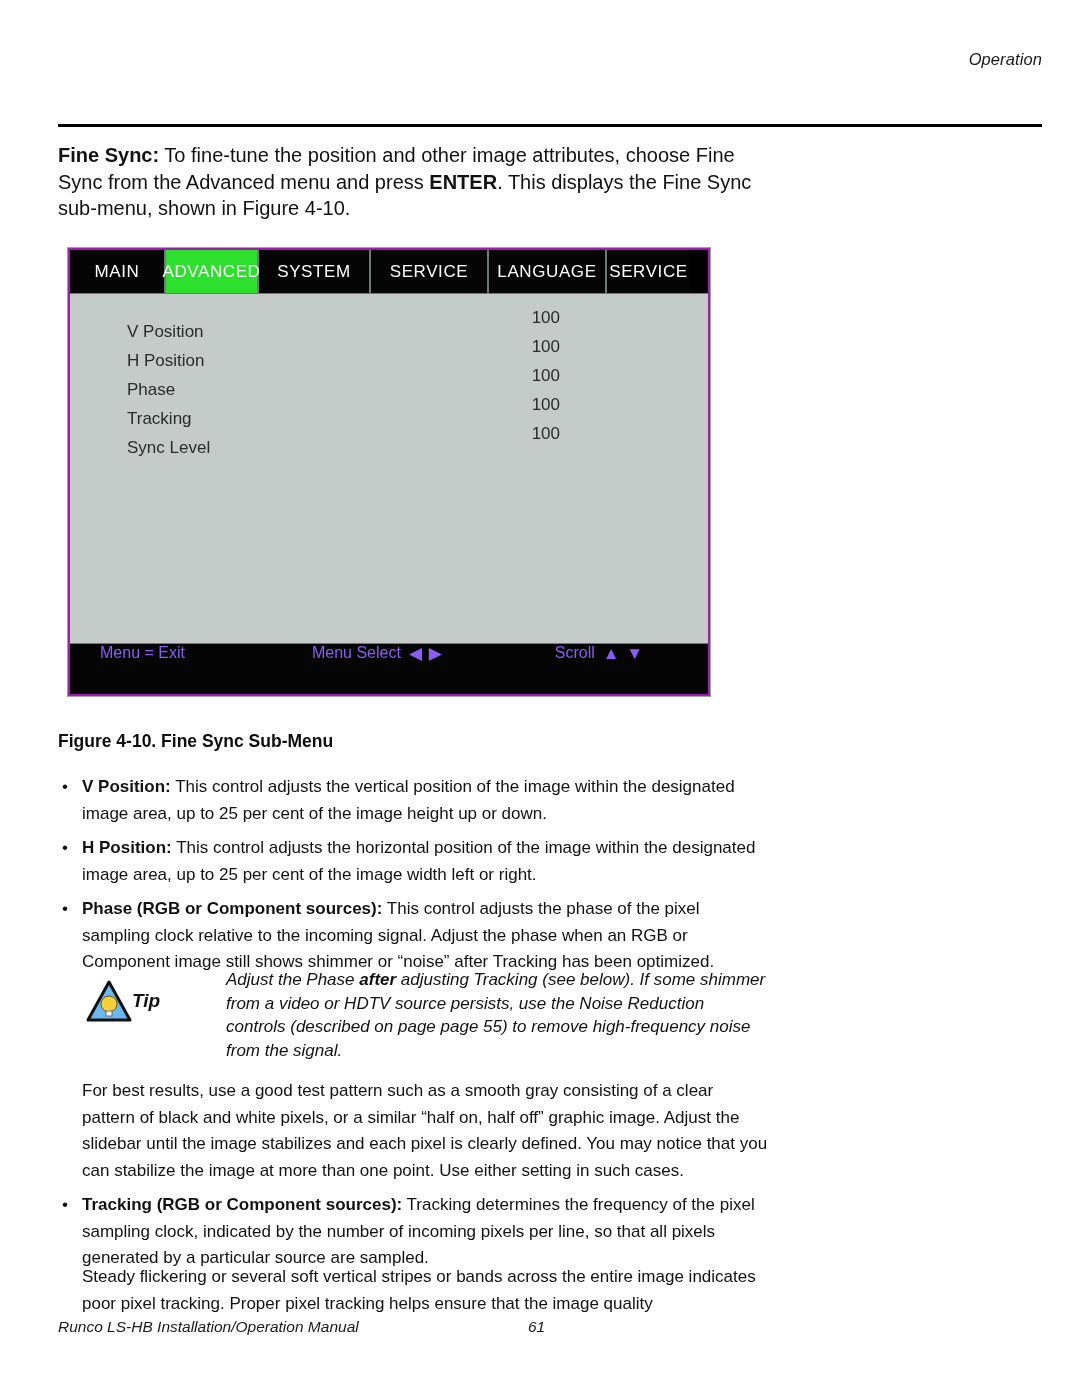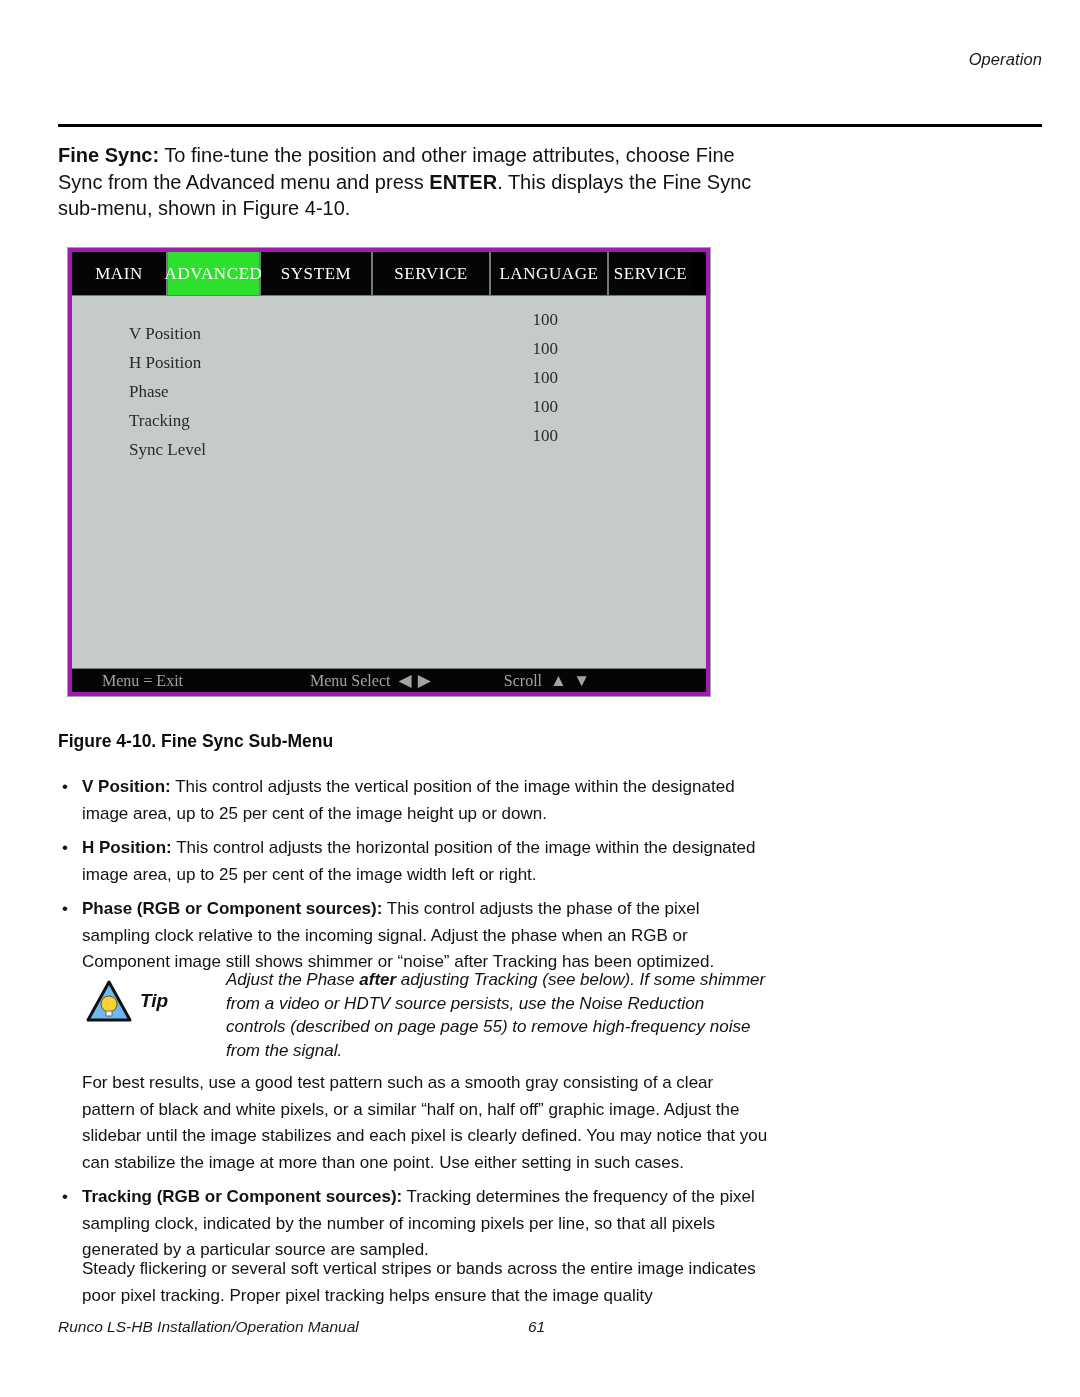--- a/index.html
+++ b/index.html
@@ -48,24 +48,23 @@
   .intro b { font-weight: bold; }
 
   
   .osd {
     position: absolute;
     left: 68px;
     top: 248px;
     width: 642px;
     height: 448px;
     background: #c4cbc9;
-    border: 4px solid #a21caf;
+    border: 2px solid #a21caf;
     box-sizing: border-box;
     box-shadow: 0 0 0 1px #9aa6a4;
-    font-family: Liberation Serif, serif;
   }
   .osd-tabs {
     display: flex;
     height: 44px;
     background: #000000;
     border-bottom: 1px solid #6d7a78;
     box-sizing: border-box;
   }
   .osd-tab {
     flex: 0 0 auto;
@@ -108,33 +107,33 @@
   }
   .osd-row:first-child { margin-top: 10px; }
   .osd-row .label { flex: 1 1 auto; margin-top: 28px; }
   .osd-row .value { flex: 0 0 auto; }
 
   .osd-footer {
     position: absolute;
     left: 0;
     bottom: 0;
     width: 100%;
-    height: 24px;
+    height: 51px;
     background: #050505;
     border-top: 1px solid #6d7a78;
     box-sizing: border-box;
     display: flex;
-    align-items: center;
-    color: #a3a3a3;
+    align-items: flex-start;
+    color: #8b5cf6;
     font-size: 16px;
   }
   .osd-footer .fgroup { display: flex; align-items: center; gap: 8px; }
   .f-exit   { margin-left: 30px; }
   .f-select { margin-left: 127px; }
-  .f-scroll { margin-left: 72px; }
+  .f-scroll { margin-left: 112px; }
   .arrows { letter-spacing: 1px; font-size: 17px; line-height: 1; }
 
   
   .caption {
     position: absolute;
     left: 58px;
     top: 731px;
     font-size: 17.5px;
     font-weight: bold;
     color: #0d0d0d;
@@ -178,37 +177,37 @@
     display: flex;
     align-items: center;
     width: 140px;
     padding-top: 12px;
   }
   .tip-triangle { width: 46px; height: 42px; display: block; }
   .tip-word {
     font-style: italic;
     font-weight: bold;
     font-size: 19px;
-    margin-left: 8px;
     color: #111111;
   }
   .tip-text {
     flex: 1 1 auto;
     font-style: italic;
     font-size: 17px;
     line-height: 23.5px;
     color: #121212;
   }
   .tip-text b { font-weight: bold; }
 
   
   .body-block {
     position: absolute;
     left: 58px;
     width: 710px;
+    margin-top: 8px;
   }
   .para {
     padding-left: 24px;
     font-size: 17px;
     line-height: 26.5px;
     color: #121212;
     margin-bottom: 8px;
   }
   .p-best   { top: 1070px; }
   .p-steady { top: 1236px; }

